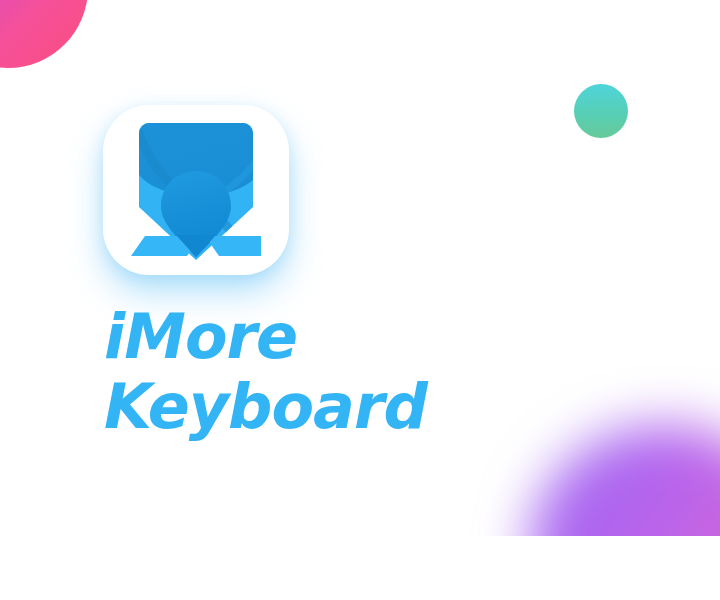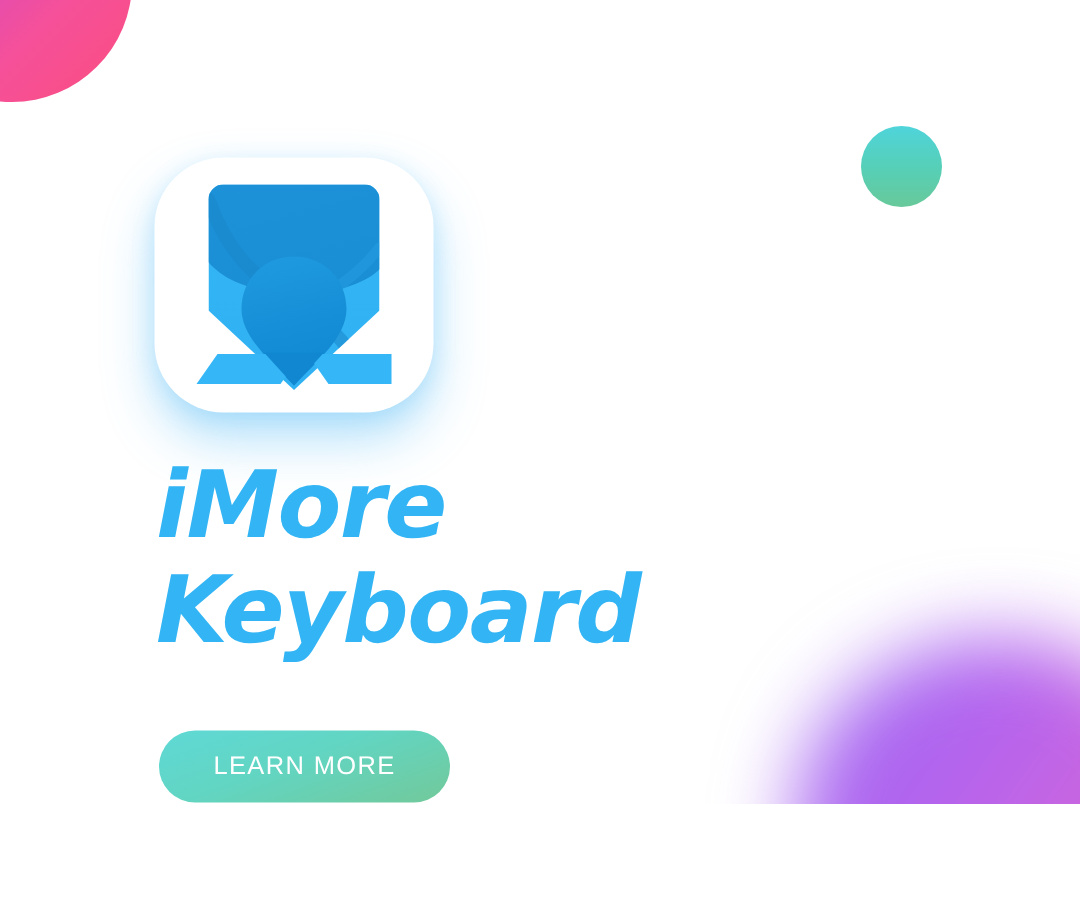--- a/index.html
+++ b/index.html
@@ -158,15 +158,14 @@
       <path d="M42 131 h56 l-14 20 h-56 z" fill="#35b6f6"></path>
       <path d="M102 131 h56 l0 20 h-42 z" fill="#35b6f6"></path>
 
       <path d="M93 152 l-20 -22 h40 z" fill="#1187d2"></path>
     </svg>
   </div>
 
   <h1 class="headline">iMore
 Keyboard</h1>
 
-  <button class="cta-button">LEARN MORE</button>
 
 </div>
 
 </body></html>

